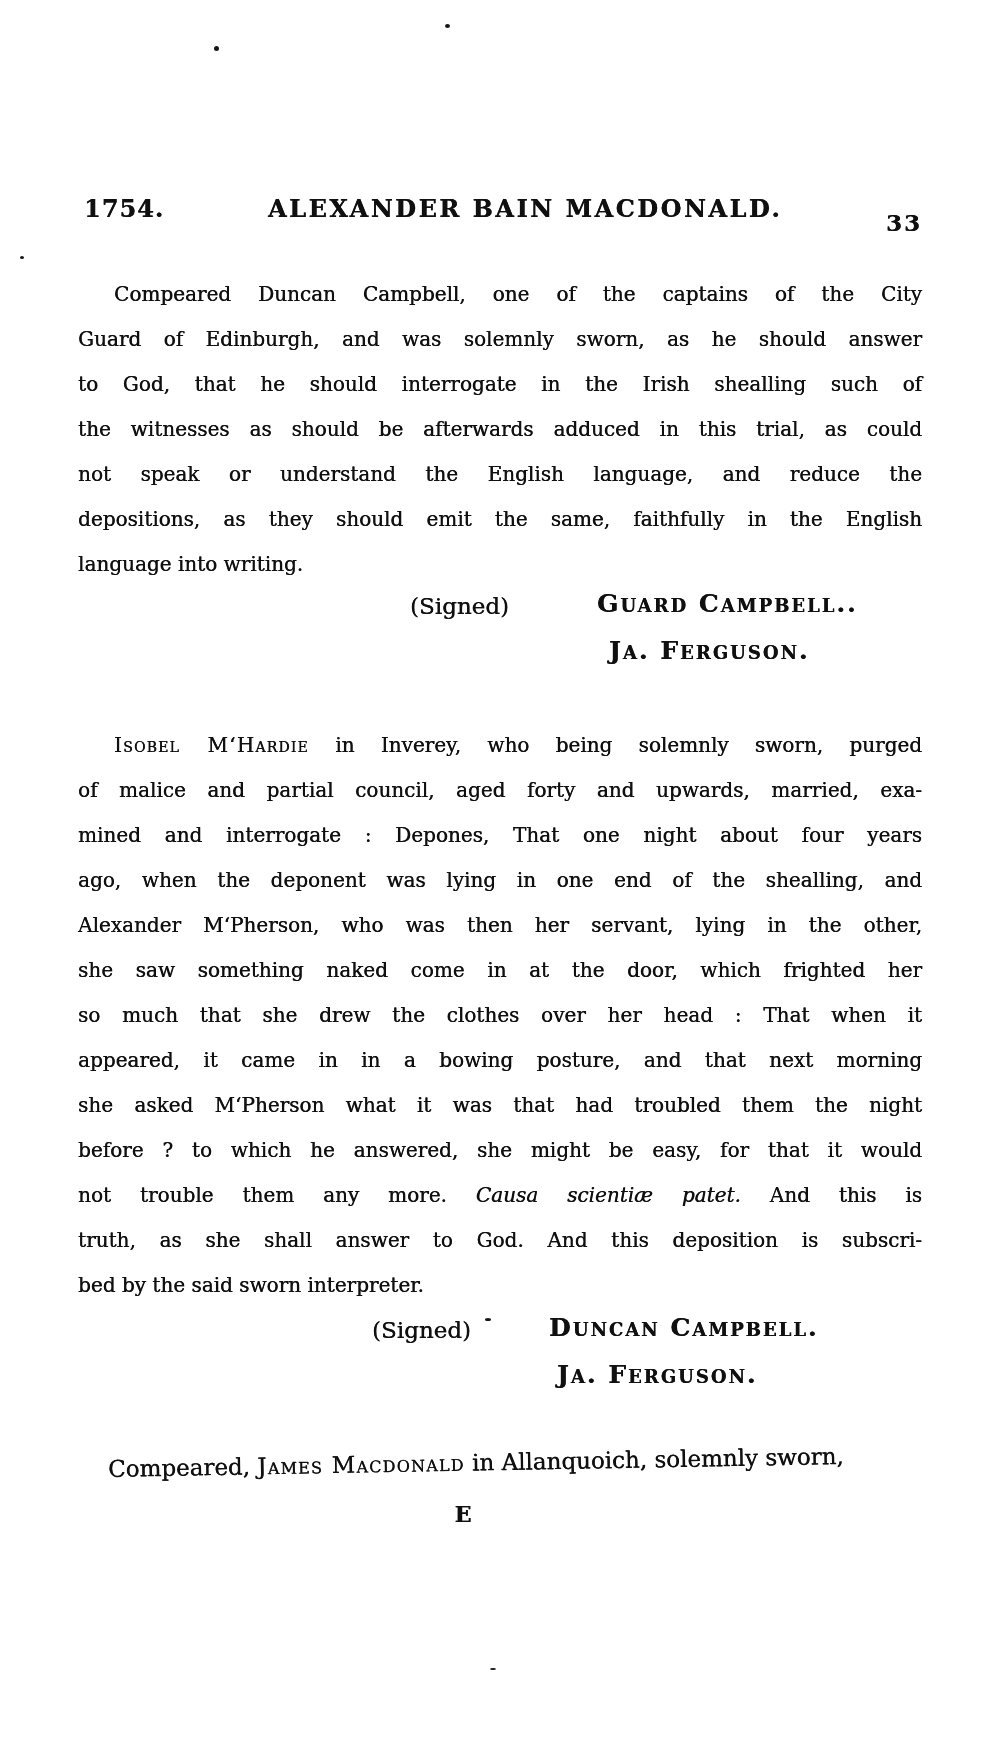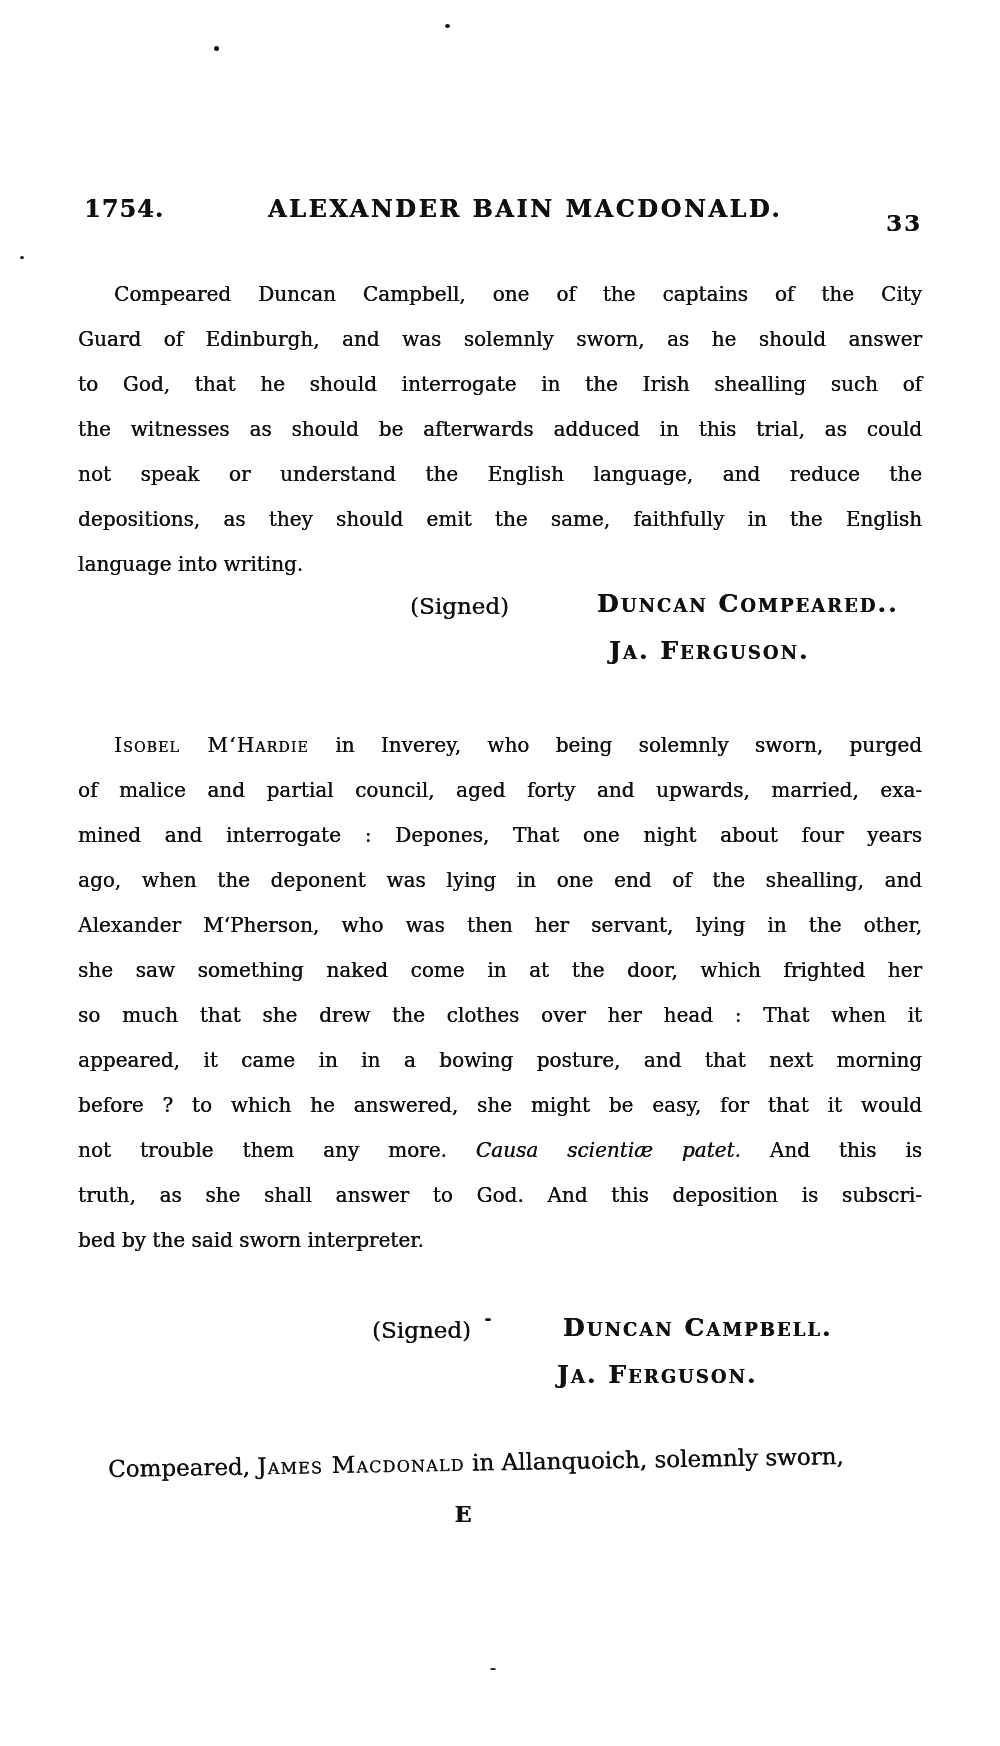--- a/index.html
+++ b/index.html
@@ -28,21 +28,21 @@
   .signed { position:absolute; left:78px; width:844px; font-size:23px; }
   .signed1 { top:585px; }
   .signed2 { top:1309px; }
   .srow { position:relative; height:47px; }
   .slabel { position:absolute; top:8px;text-align:right; }
   .sname { position:absolute; top:4px; font-variant:small-caps; font-weight:700; letter-spacing:2px; font-size:25px; }
   .signed1 .slabel { left:332px; }
   .signed1 .n1 { left:519px; }
   .signed1 .n2 { left:531px; }
   .signed2 .slabel { left:294px; }
-  .signed2 .n1 { left:485px; }
+  .signed2 .n1 { left:471px; }
   .signed2 .n2 { left:479px; }
   
   .para3 {
     position:absolute; left:78px; top:1447px; width:844px;
     font-size:23px; line-height:45px; text-indent:30px;
     transform:rotate(-1deg); transform-origin:20px 50%;
     white-space:nowrap;
   }
   .sigmark {
     position:absolute; left:448px; top:1501px; width:30px;
@@ -74,38 +74,39 @@
     <div class="line just">to God, that he should interrogate in the Irish shealling such of</div>
     <div class="line just">the witnesses as should be afterwards adduced in this trial, as could</div>
     <div class="line just">not speak or understand the English language, and reduce the</div>
     <div class="line just">depositions, as they should emit the same, faithfully in the English</div>
     <div class="line plain">language into writing.</div>
   </div>
 
   <div class="signed signed1">
     <div class="srow">
       <span class="slabel">(Signed)</span>
-      <span class="sname n1">Duncan Compeared..</span>
+      <span class="sname n1">Guard Campbell..</span>
     </div>
     <div class="srow">
       <span class="sname n2">Ja. Ferguson.</span>
     </div>
   </div>
 
   <div class="para para2">
     <div class="line just indent">
       <span class="sc">Isobel M‘Hardie</span><span> in Inverey, who being solemnly sworn, purged</span>
     </div>
     <div class="line just">of malice and partial council, aged forty and upwards, married, exa-</div>
     <div class="line just">mined and interrogate : Depones, That one night about four years</div>
     <div class="line just">ago, when the deponent was lying in one end of the shealling, and</div>
     <div class="line just">Alexander M‘Pherson, who was then her servant, lying in the other,</div>
     <div class="line just">she saw something naked come in at the door, which frighted her</div>
     <div class="line just">so much that she drew the clothes over her head : That when it</div>
     <div class="line just">appeared, it came in in a bowing posture, and that next morning</div>
+    <div class="line just">she asked M‘Pherson what it was that had troubled them the night</div>
     <div class="line just">before ? to which he answered, she might be easy, for that it would</div>
     <div class="line just">
       <span>not trouble them any more. </span><span class="lat">Causa scientiæ patet.</span><span> And this is</span>
     </div>
     <div class="line just">truth, as she shall answer to God.  And this deposition is subscri-</div>
     <div class="line plain">bed by the said sworn interpreter.</div>
   </div>
 
   <div class="signed signed2">
     <div class="srow">

